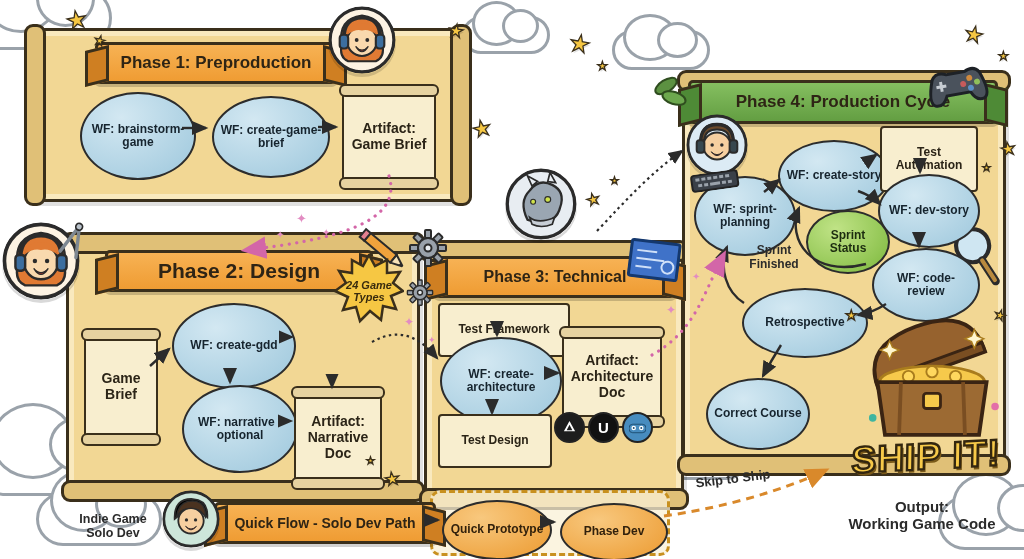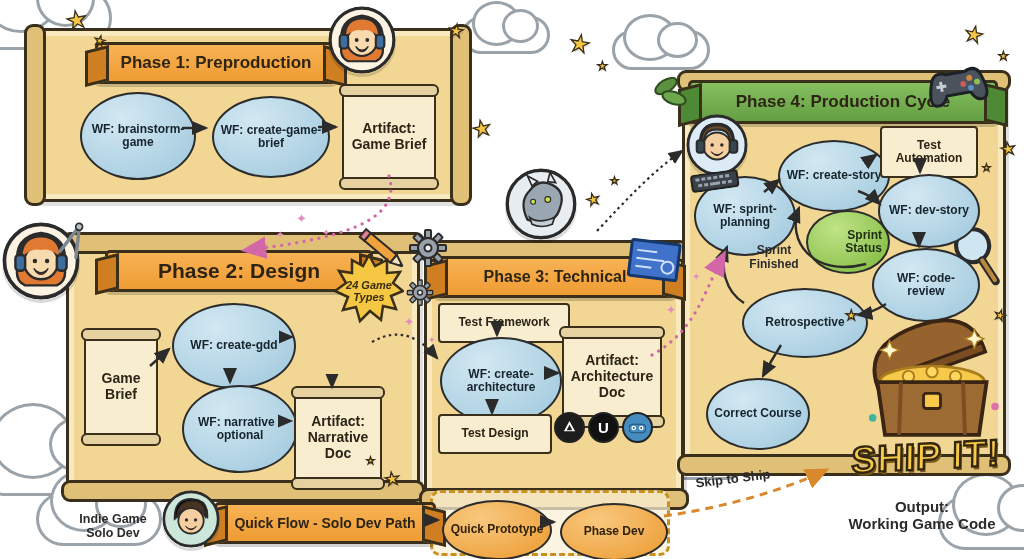--- a/index.html
+++ b/index.html
@@ -27,31 +27,31 @@
           background:#cf7f22;border:3px solid #3a2f1b;z-index:-1;}
   .banner::before{left:-13px;transform:skewY(-14deg);}
   .banner::after{right:-13px;transform:skewY(14deg);}
   .banner.green{background:linear-gradient(#85bf60,#639e42);}
   .banner.green::before,.banner.green::after{background:#4e8a36;}
   
   .ellipse{position:absolute;display:flex;align-items:center;justify-content:center;text-align:center;
            border-radius:50%;border:2.5px solid #2c2c2c;z-index:3;padding:6px;line-height:1.12;
            font-weight:bold;font-size:12px;color:#16242e;
            background:radial-gradient(ellipse at 35% 28%,#d3e8f2,#9dc7dc);}
-  .ellipse.green{background:radial-gradient(ellipse at 35% 28%,#c0e386,#7cb83c);color:#1d2d10;text-align:right;}
+  .ellipse.green{background:radial-gradient(ellipse at 35% 28%,#c0e386,#7cb83c);color:#1d2d10;}
   .ellipse.orange{background:radial-gradient(ellipse at 35% 28%,#f8c87e,#ec9a30);color:#32210c;}
   .scrollnode{position:absolute;background:#f8eecf;border:2.5px solid #3a2f1b;border-radius:5px;z-index:3;
            display:flex;align-items:center;justify-content:center;text-align:center;
            font-weight:bold;font-size:14px;color:#2b2417;line-height:1.12;padding:8px 4px;}
   .scrollnode::before,.scrollnode::after{content:"";position:absolute;left:-5px;right:-5px;height:9px;
            background:#e6d2a0;border:2.5px solid #3a2f1b;border-radius:6px;}
   .scrollnode::before{top:-6px;} .scrollnode::after{bottom:-6px;}
   .rectnode{position:absolute;background:#f8eecf;border:2.5px solid #3a2f1b;border-radius:4px;z-index:3;
            display:flex;align-items:center;justify-content:center;text-align:center;
-           font-weight:bold;font-size:12px;color:#2b2417;padding:5px 6px;line-height:1.1;}
+           font-weight:bold;font-size:12px;color:#2b2417;padding:12px 6px;line-height:1.1;}
   .label{position:absolute;z-index:4;font-weight:bold;text-align:center;color:#2b2b2b;line-height:1.15;}
   .avatar{position:absolute;z-index:4;border-radius:50%;overflow:hidden;
           box-shadow:0 3px 0 rgba(0,0,0,.15);}
   .avatar svg{display:block;width:100%;height:100%;}
   .star{position:absolute;color:#f6c743;-webkit-text-stroke:1.3px #3a2f1b;z-index:6;line-height:1;
         text-shadow:1px 2px 0 rgba(0,0,0,.12);}
   .sparkle{position:absolute;color:#e28cc2;z-index:6;line-height:1;}
   .deco{position:absolute;z-index:4;}
   .overlay{position:absolute;left:0;top:0;z-index:5;pointer-events:none;}
   .sb{stroke:#2b2b2b;stroke-width:2.4;fill:none;marker-end:url(#mB);}

